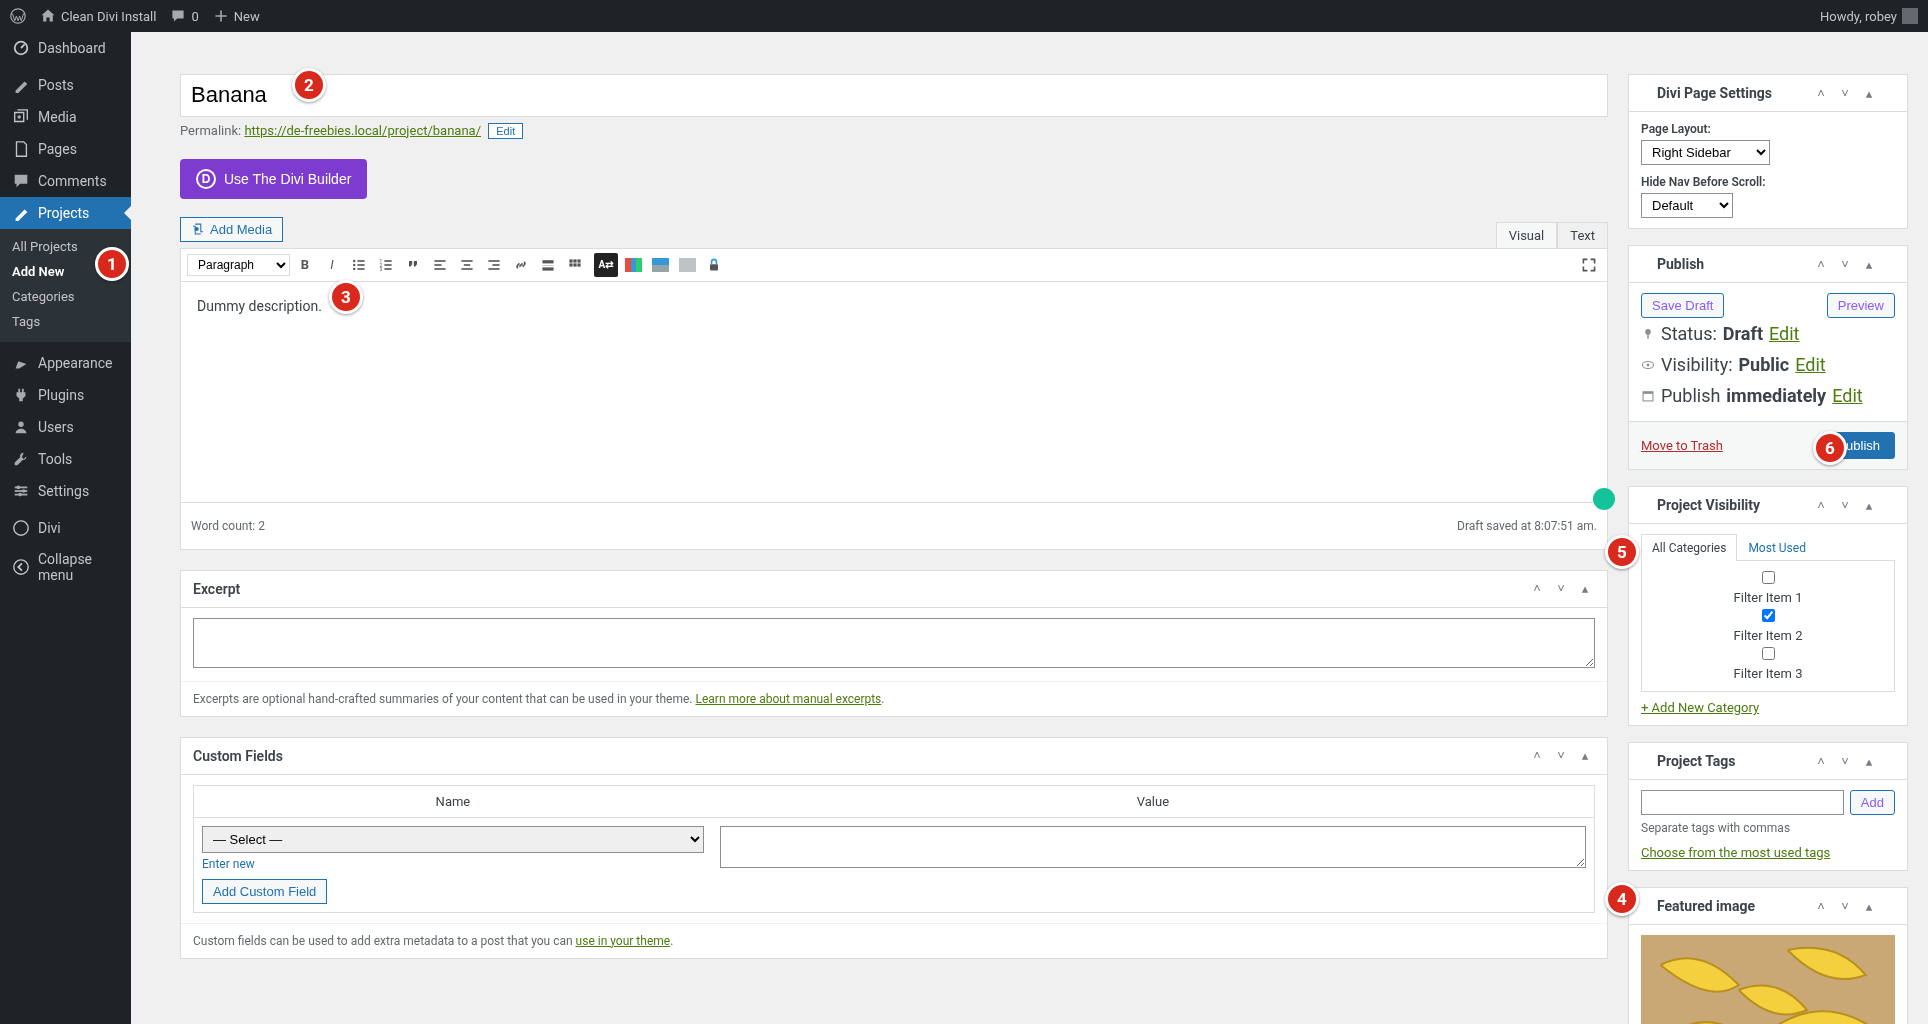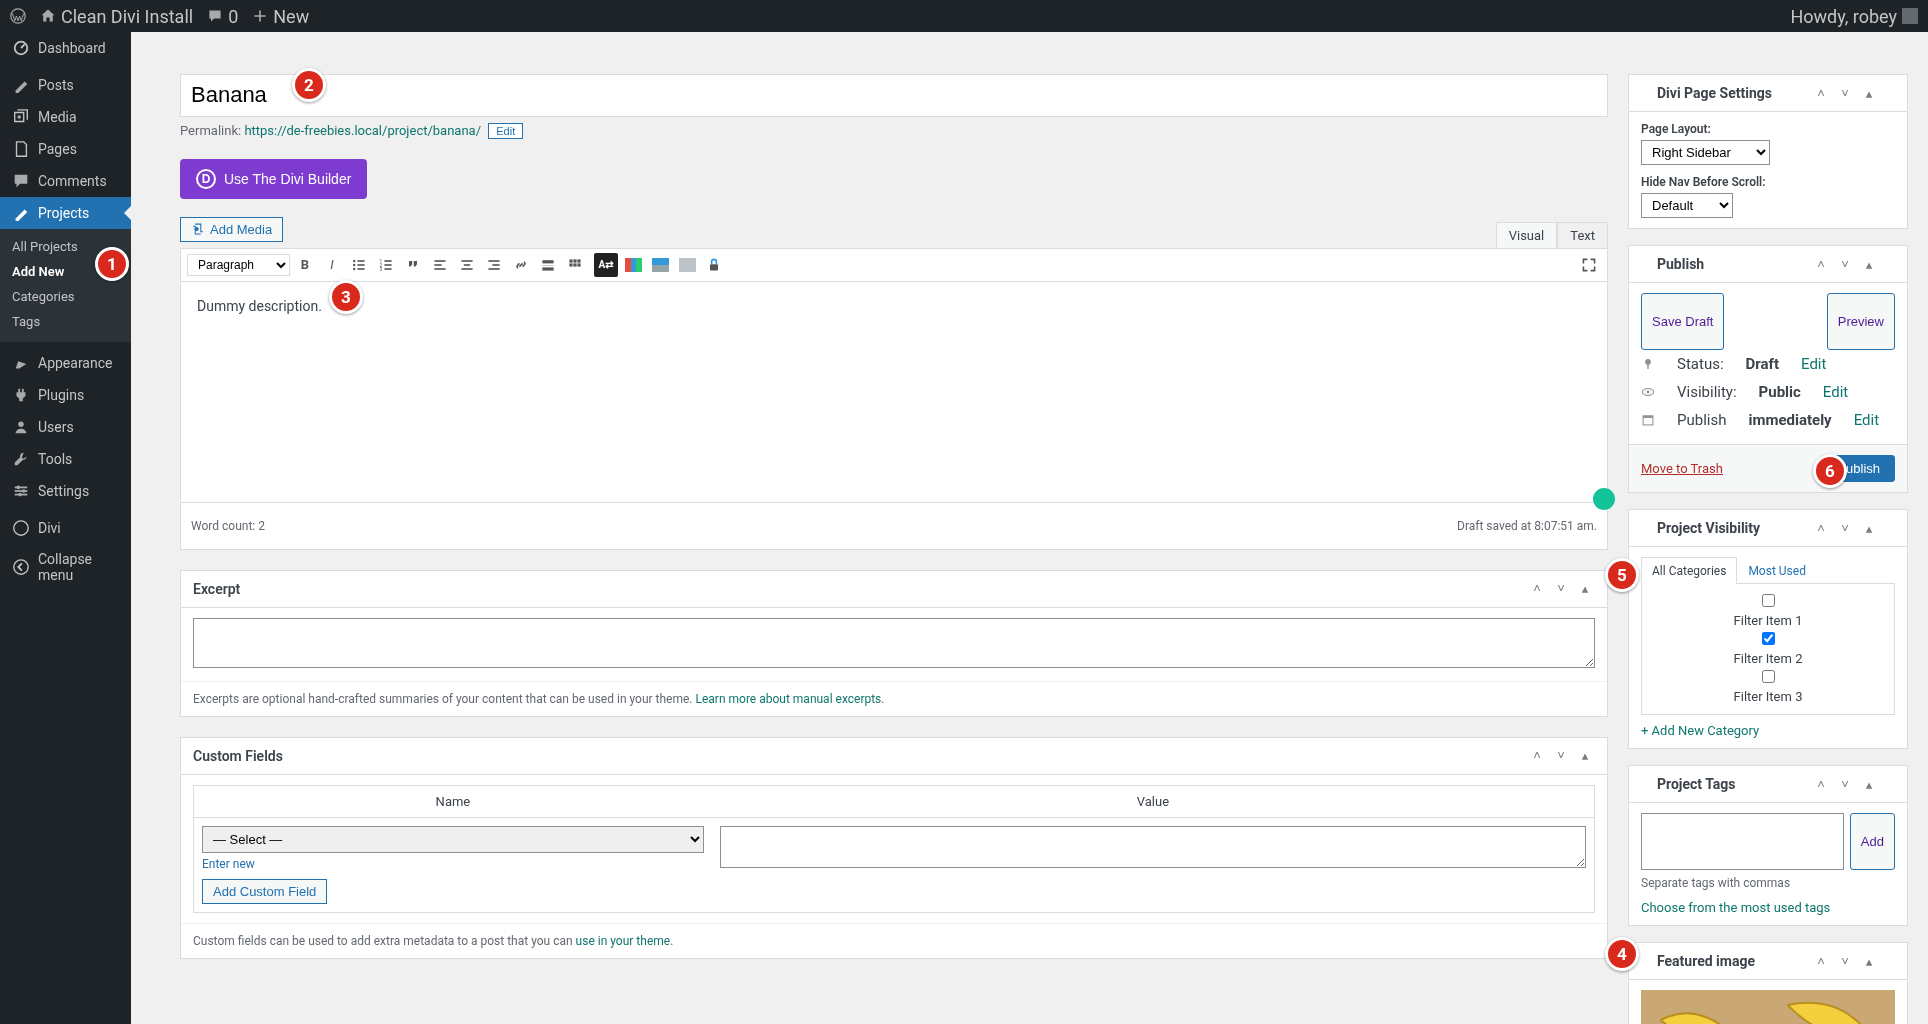--- a/index.html
+++ b/index.html
@@ -1,20 +1,20 @@
 <!DOCTYPE html>
 <html><head>
 <meta charset="utf-8">
 <style>
 * { box-sizing: border-box; margin: 0; padding: 0; }
 body { font-family: -apple-system, BlinkMacSystemFont, "Segoe UI", Roboto, sans-serif; font-size: 13px; color: #3c434a; background: #f0f0f1; }
-a { color: #0f766e; cursor: pointer; }
-
-
-.admin-bar { background: #1d2327; height: 32px; display: flex; align-items: center; padding: 0 10px; color: #c3c4c7; font-size: 18px; justify-content: space-between; }
+a { color: #4d7c0f; text-decoration: underline; cursor: pointer; }
+
+
+.admin-bar { background: #1d2327; height: 32px; display: flex; align-items: center; padding: 0 10px; color: #c3c4c7; font-size: 13px; justify-content: space-between; }
 .admin-bar-left, .admin-bar-right { display: flex; align-items: center; gap: 14px; }
 .admin-bar .ab-item { display: flex; align-items: center; gap: 5px; cursor: pointer; color: #c3c4c7; }
 .admin-bar svg { width: 16px; height: 16px; fill: #a7aaad; }
 .avatar-box { width: 16px; height: 16px; background: #646970; display: inline-block; }
 
 
 .sidebar { position: fixed; left: 0; top: 32px; bottom: 0; width: 131px; background: #1d2327; color: #c3c4c7; font-size: 14px; }
 .sidebar-item { display: flex; align-items: center; gap: 8px; padding: 7px 8px 7px 12px; cursor: pointer; }
 .sidebar-item.top-level svg { width: 18px; height: 18px; fill: #a7aaad; flex-shrink: 0; }
 .sidebar-item.active { background: #2271b1; color: #fff; position: relative; }
@@ -77,23 +77,23 @@
 
 .columns { display: flex; gap: 20px; align-items: flex-start; }
 .col-main { flex: 1; min-width: 0; }
 .col-side { width: 280px; flex-shrink: 0; }
 .side-box { background: #fff; border: 1px solid #dcdcde; margin-bottom: 16px; }
 .side-header { display: flex; justify-content: space-between; align-items: center; padding: 8px 28px; border-bottom: 1px solid #dcdcde; }
 .side-header h3 { font-size: 14px; font-weight: 700; }
 .side-inside { padding: 10px 12px; font-size: 13px; }
 .side-label { font-weight: 600; margin-bottom: 4px; display: block; font-size: 12px; }
 .side-select { border: 1px solid #8c8f94; padding: 3px 22px 3px 6px; font-size: 13px; background: #fff; }
-.pub-row { display: flex; align-items: center; gap: 22px; padding: 5px 0; font-size: 15px; }
+.pub-row { display: flex; align-items: center; gap: 6px; padding: 5px 0; font-size: 18px; }
 .pub-row svg { width: 14px; height: 14px; fill: #8c8f94; flex-shrink: 0; }
-.btn { border: 1px solid #2271b1; color: #4c1d95; background: #f6f7f7; padding: 20px 10px; font-size: 13px; cursor: pointer; border-radius: 3px; }
+.btn { border: 1px solid #2271b1; color: #8b5cf6; background: #f6f7f7; padding: 4px 10px; font-size: 13px; cursor: pointer; border-radius: 3px; }
 .btn-primary { background: #2271b1; color: #fff; border-color: #2271b1; padding: 5px 14px; }
 .pub-actions { display: flex; justify-content: space-between; align-items: center; padding: 10px 12px; border-top: 1px solid #dcdcde; background: #f6f7f7; }
 .trash-link { color: #b32d2e; text-decoration: underline; font-size: 13px; cursor: pointer; }
 .cat-tabs { display: flex; border-bottom: 1px solid #dcdcde; }
 .cat-tab { padding: 6px 10px; font-size: 12px; cursor: pointer; border: 1px solid transparent; border-bottom: none; margin-bottom: -1px; color: #2271b1; }
 .cat-tab.active { border-color: #dcdcde; background: #fff; color: #3c434a; }
 .cat-list { border: 1px solid #dcdcde; border-top: none; padding: 8px; }
 .cat-item { display: flex; align-items: center; gap: 6px; padding: 2px 0; font-size: 13px; flex-direction: column; }
 .tag-row { display: flex; gap: 6px; }
 .tag-input { flex: 1; border: 1px solid #8c8f94; padding: 3px 6px; }

